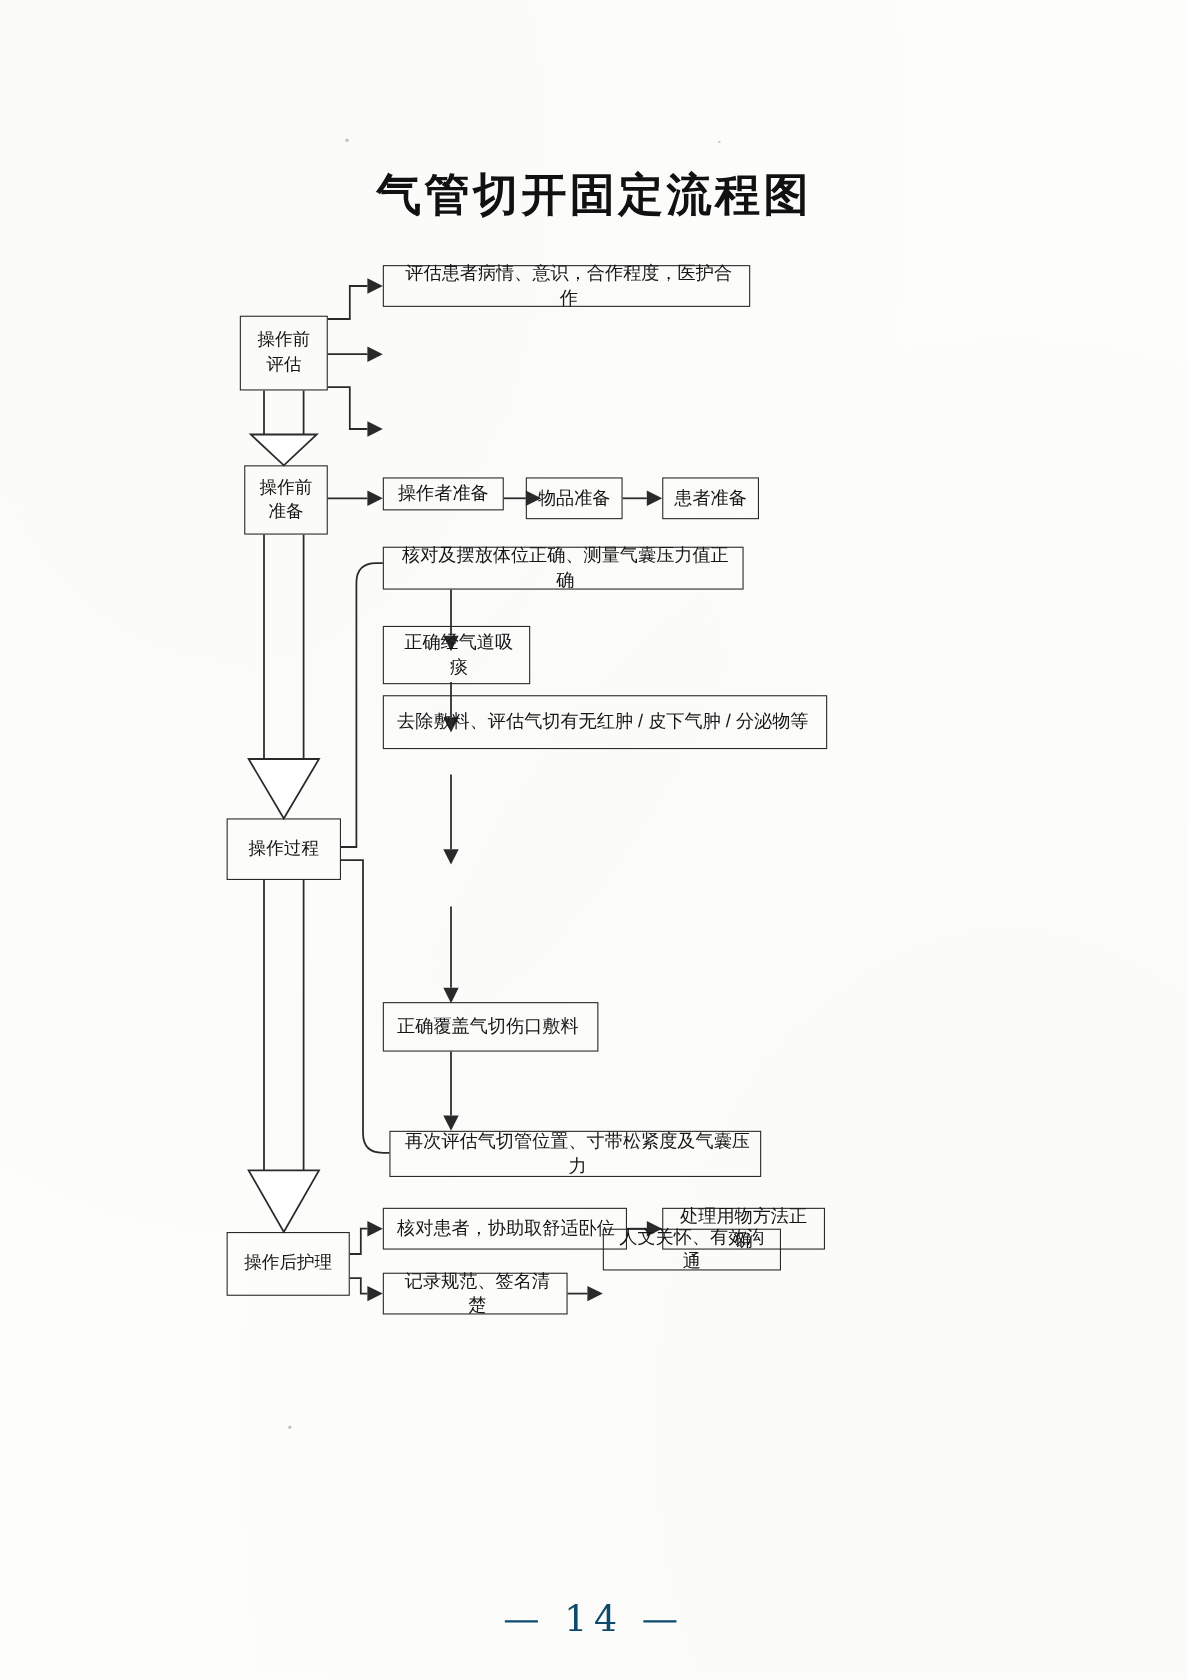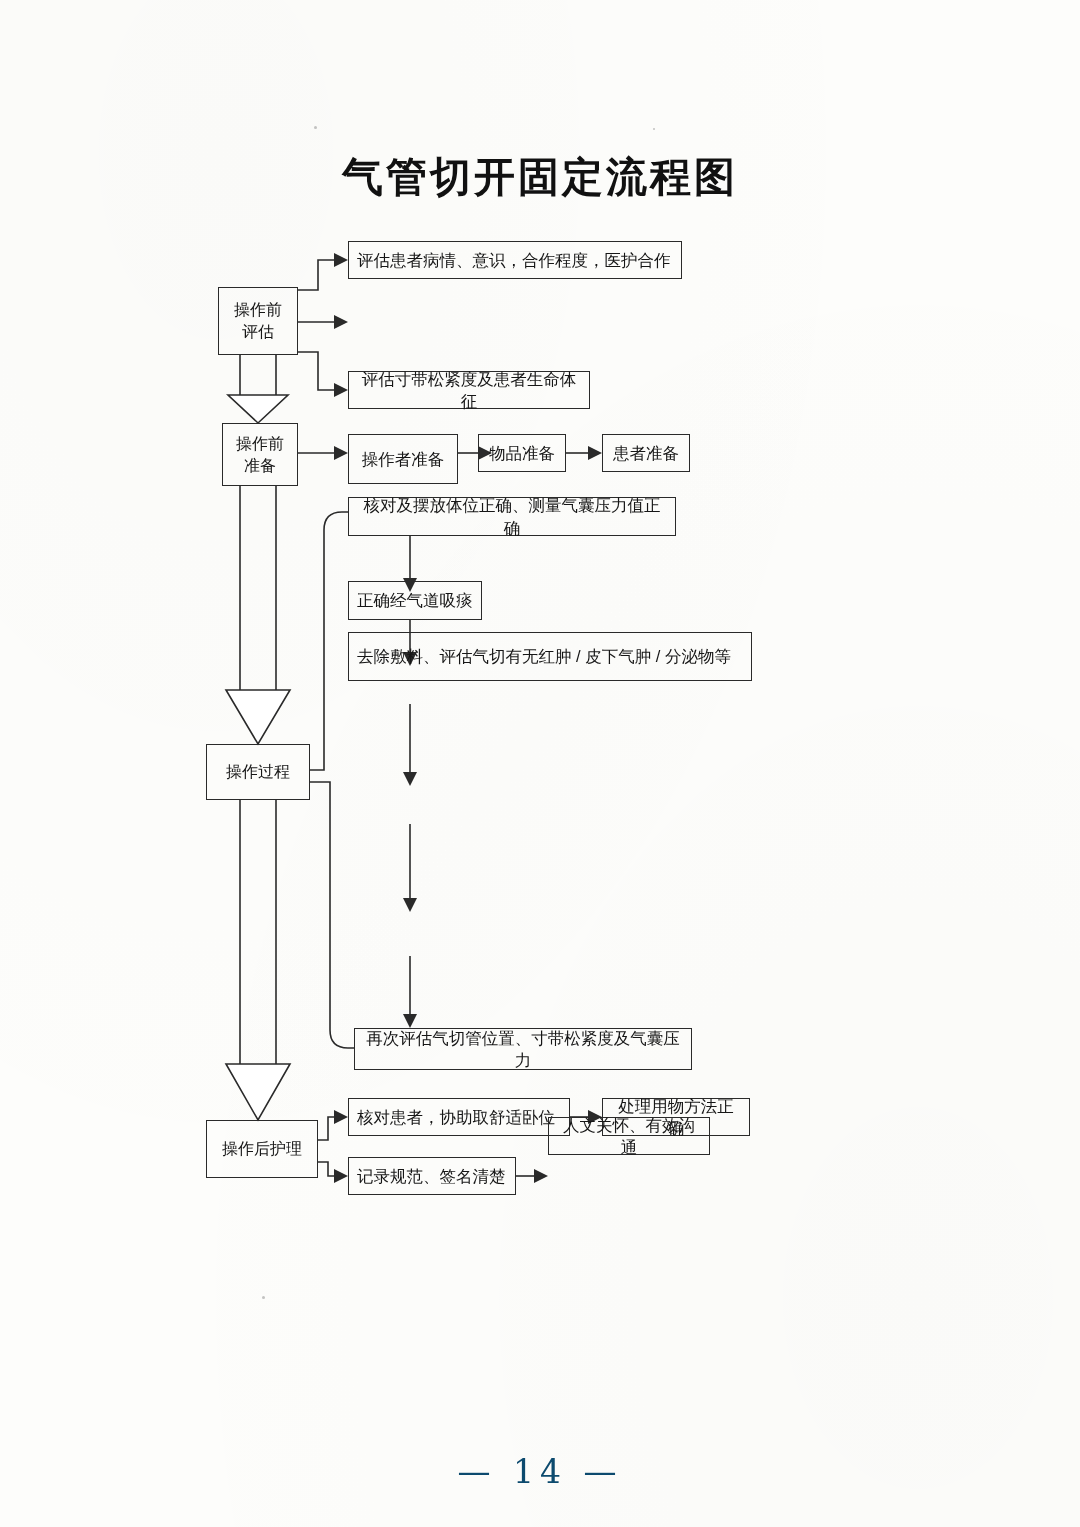--- a/index.html
+++ b/index.html
@@ -49,20 +49,21 @@
     align-items: center;
     justify-content: center;
     text-align: center;
     font-size: 16.5px;
     line-height: 1.35;
     color: #161616;
     padding: 2px 8px;
   }
   .box.left-pad {
     justify-content: flex-start;
+    padding-left: 12px;
   }
   .stage {
     font-size: 16px;
   }
   .pagenum {
     position: absolute;
     left: 0;
     top: 1452px;
     width: 1080px;
     text-align: center;
@@ -174,49 +175,49 @@
 
   <div class="box stage" style="left:206px; top:1120px; width:112px; height:58px;">
     <span>操作后护理</span>
   </div>
 
   <div class="box left-pad" style="left:348px; top:241px; width:334px; height:38px;">
     <span>评估患者病情、意识，合作程度，医护合作</span>
   </div>
 
 
-  <div class="box left-pad" style="left:348px; top:371px; width:242px; height:38px;">
-    <span>评估寸带松紧度及患者生命体征</span>
-  </div>
-
-  <div class="box" style="left:348px; top:434px; width:110px; height:50px;">
+
+  <div class="box" style="left:348px; top:434px; width:110px; height:30px;">
     <span>操作者准备</span>
   </div>
 
   <div class="box" style="left:478px; top:434px; width:88px; height:38px;">
     <span>物品准备</span>
   </div>
 
   <div class="box" style="left:602px; top:434px; width:88px; height:38px;">
     <span>患者准备</span>
   </div>
 
   <div class="box left-pad" style="left:348px; top:497px; width:328px; height:39px;">
     <span>核对及摆放体位正确、测量气囊压力值正确</span>
   </div>
 
-  <div class="box left-pad" style="left:348px; top:581px; width:134px; height:39px;">
+  <div class="box left-pad" style="left:348px; top:569px; width:134px; height:53px;">
     <span>正确经气道吸痰</span>
   </div>
 
   <div class="box left-pad" style="left:348px; top:632px; width:404px; height:49px;">
     <span>去除敷料、评估气切有无红肿 / 皮下气肿 / 分泌物等</span>
   </div>
 
 
+  <div class="box left-pad" style="left:348px; top:911px; width:196px; height:45px;">
+    <span>正确覆盖气切伤口敷料</span>
+  </div>
 
   <div class="box left-pad" style="left:354px; top:1028px; width:338px; height:42px;">
     <span>再次评估气切管位置、寸带松紧度及气囊压力</span>
   </div>
 
   <div class="box left-pad" style="left:348px; top:1098px; width:222px; height:38px;">
     <span>核对患者，协助取舒适卧位</span>
   </div>
 
   <div class="box" style="left:602px; top:1098px; width:148px; height:38px;">

